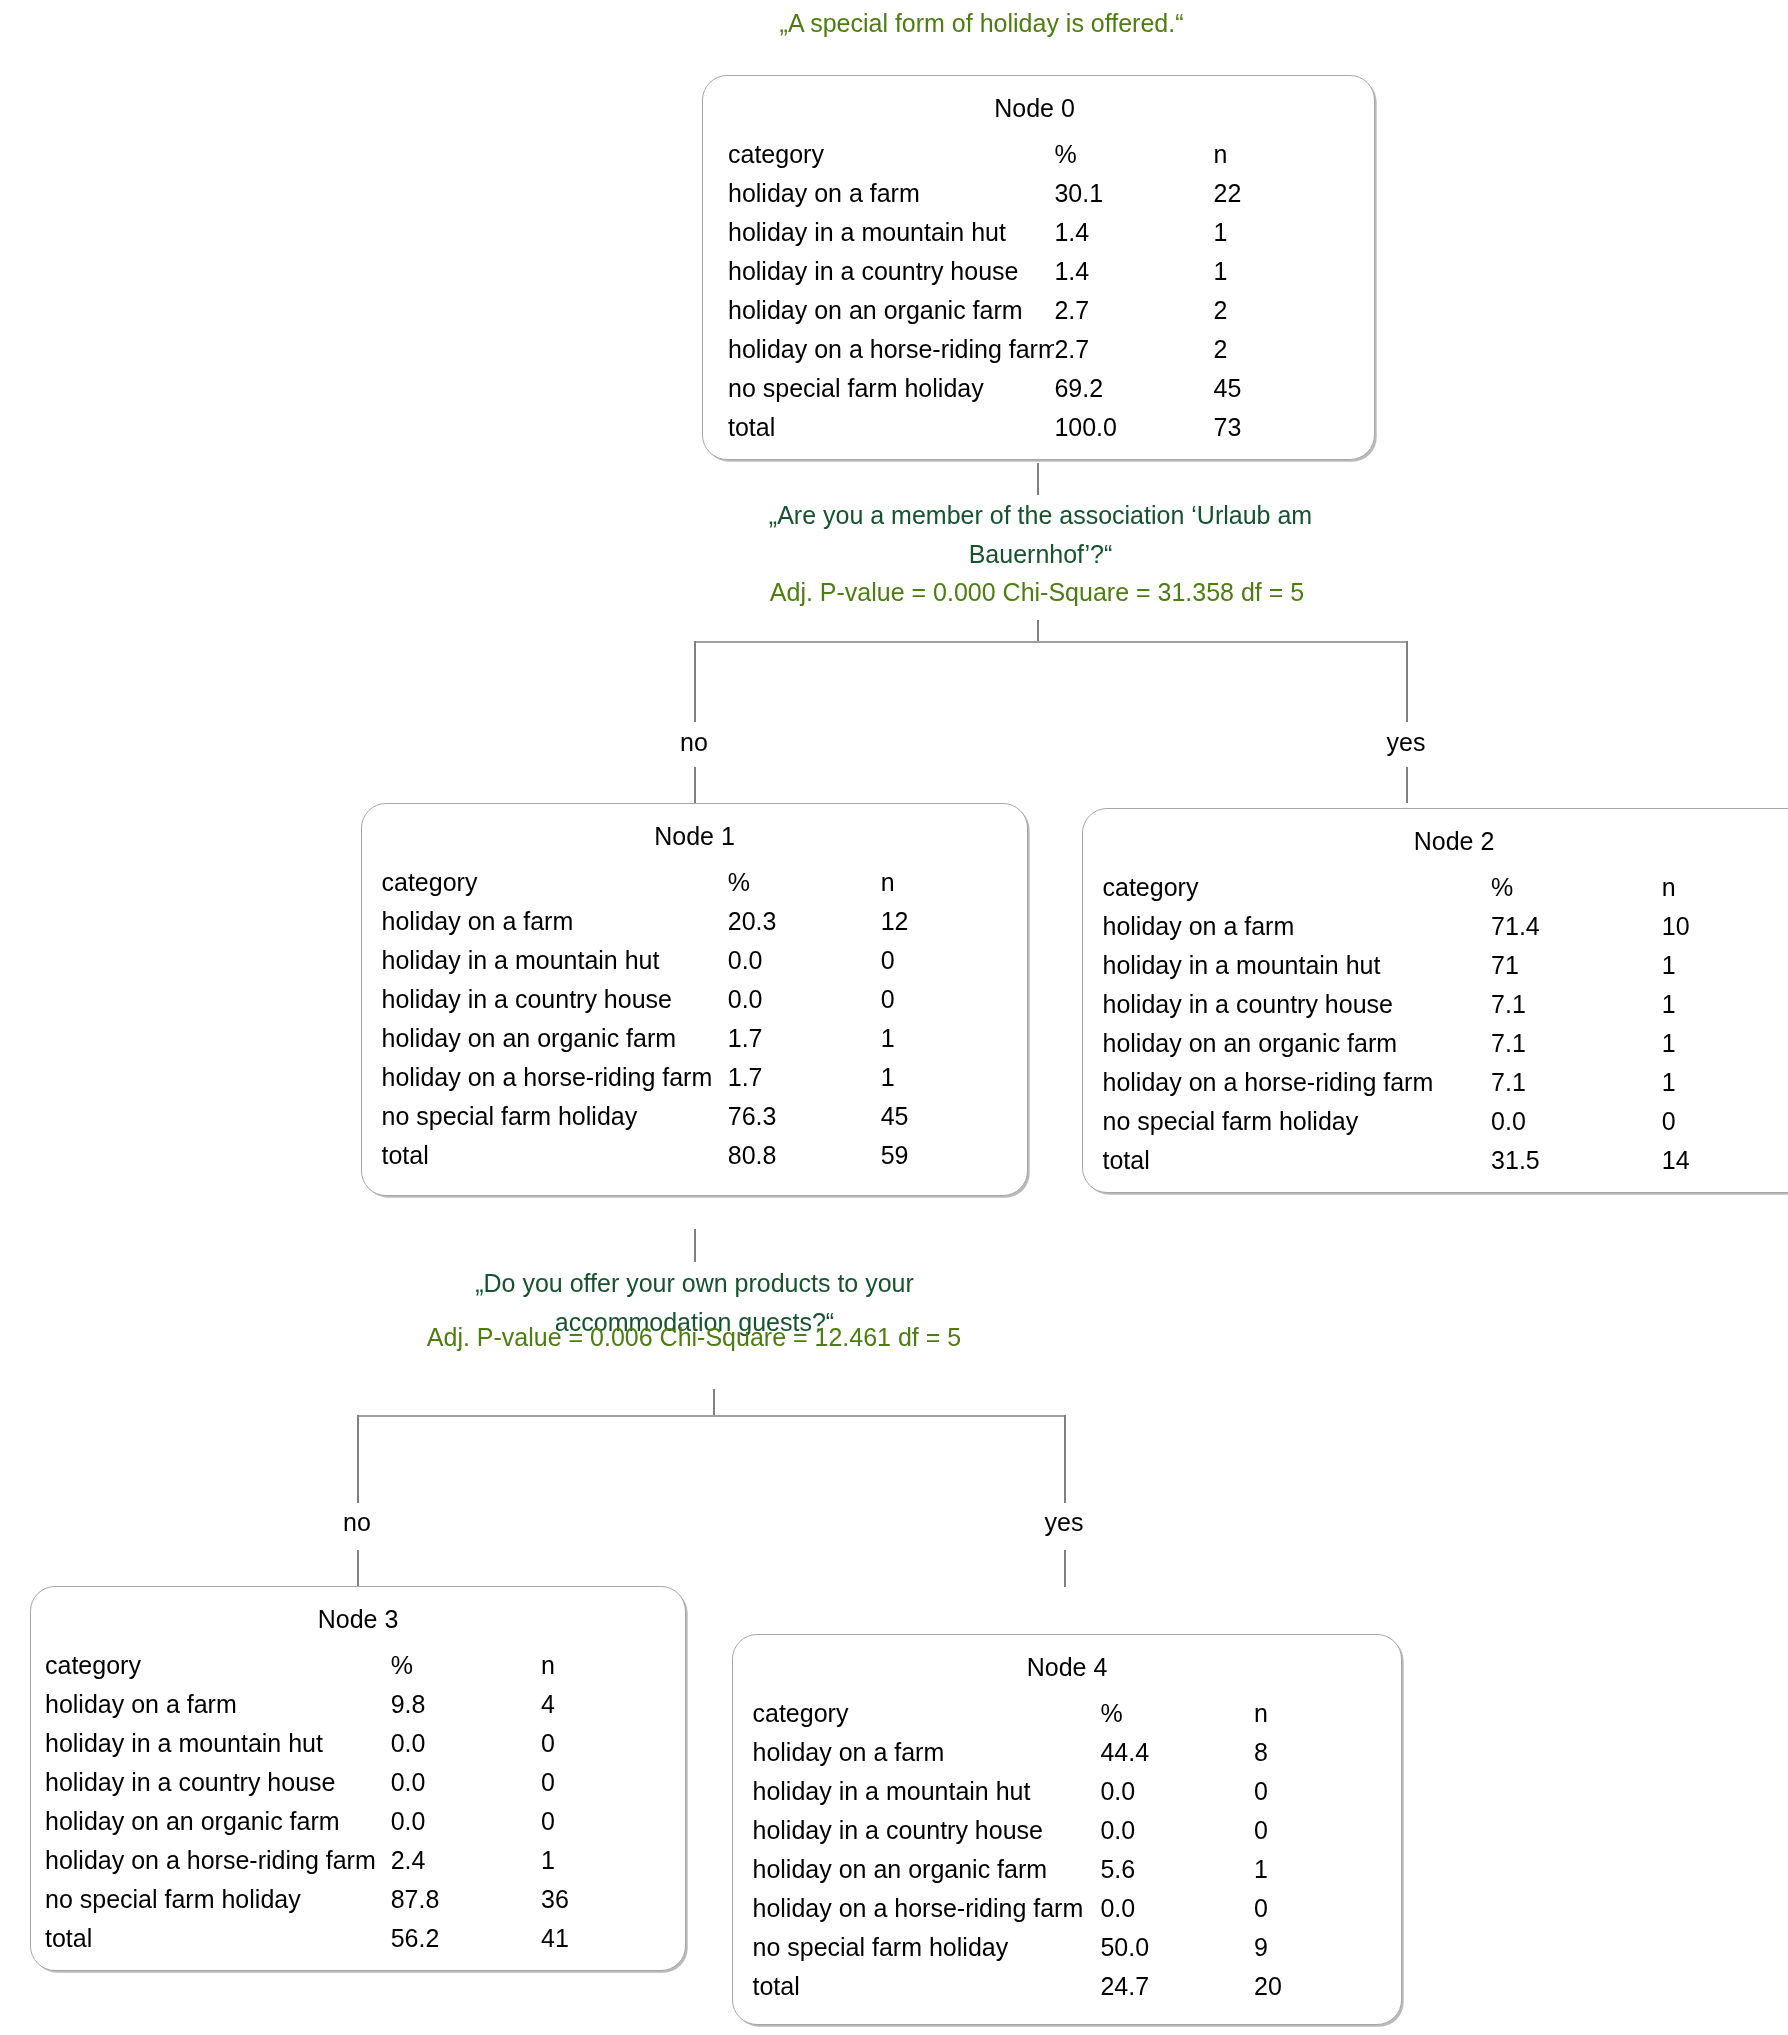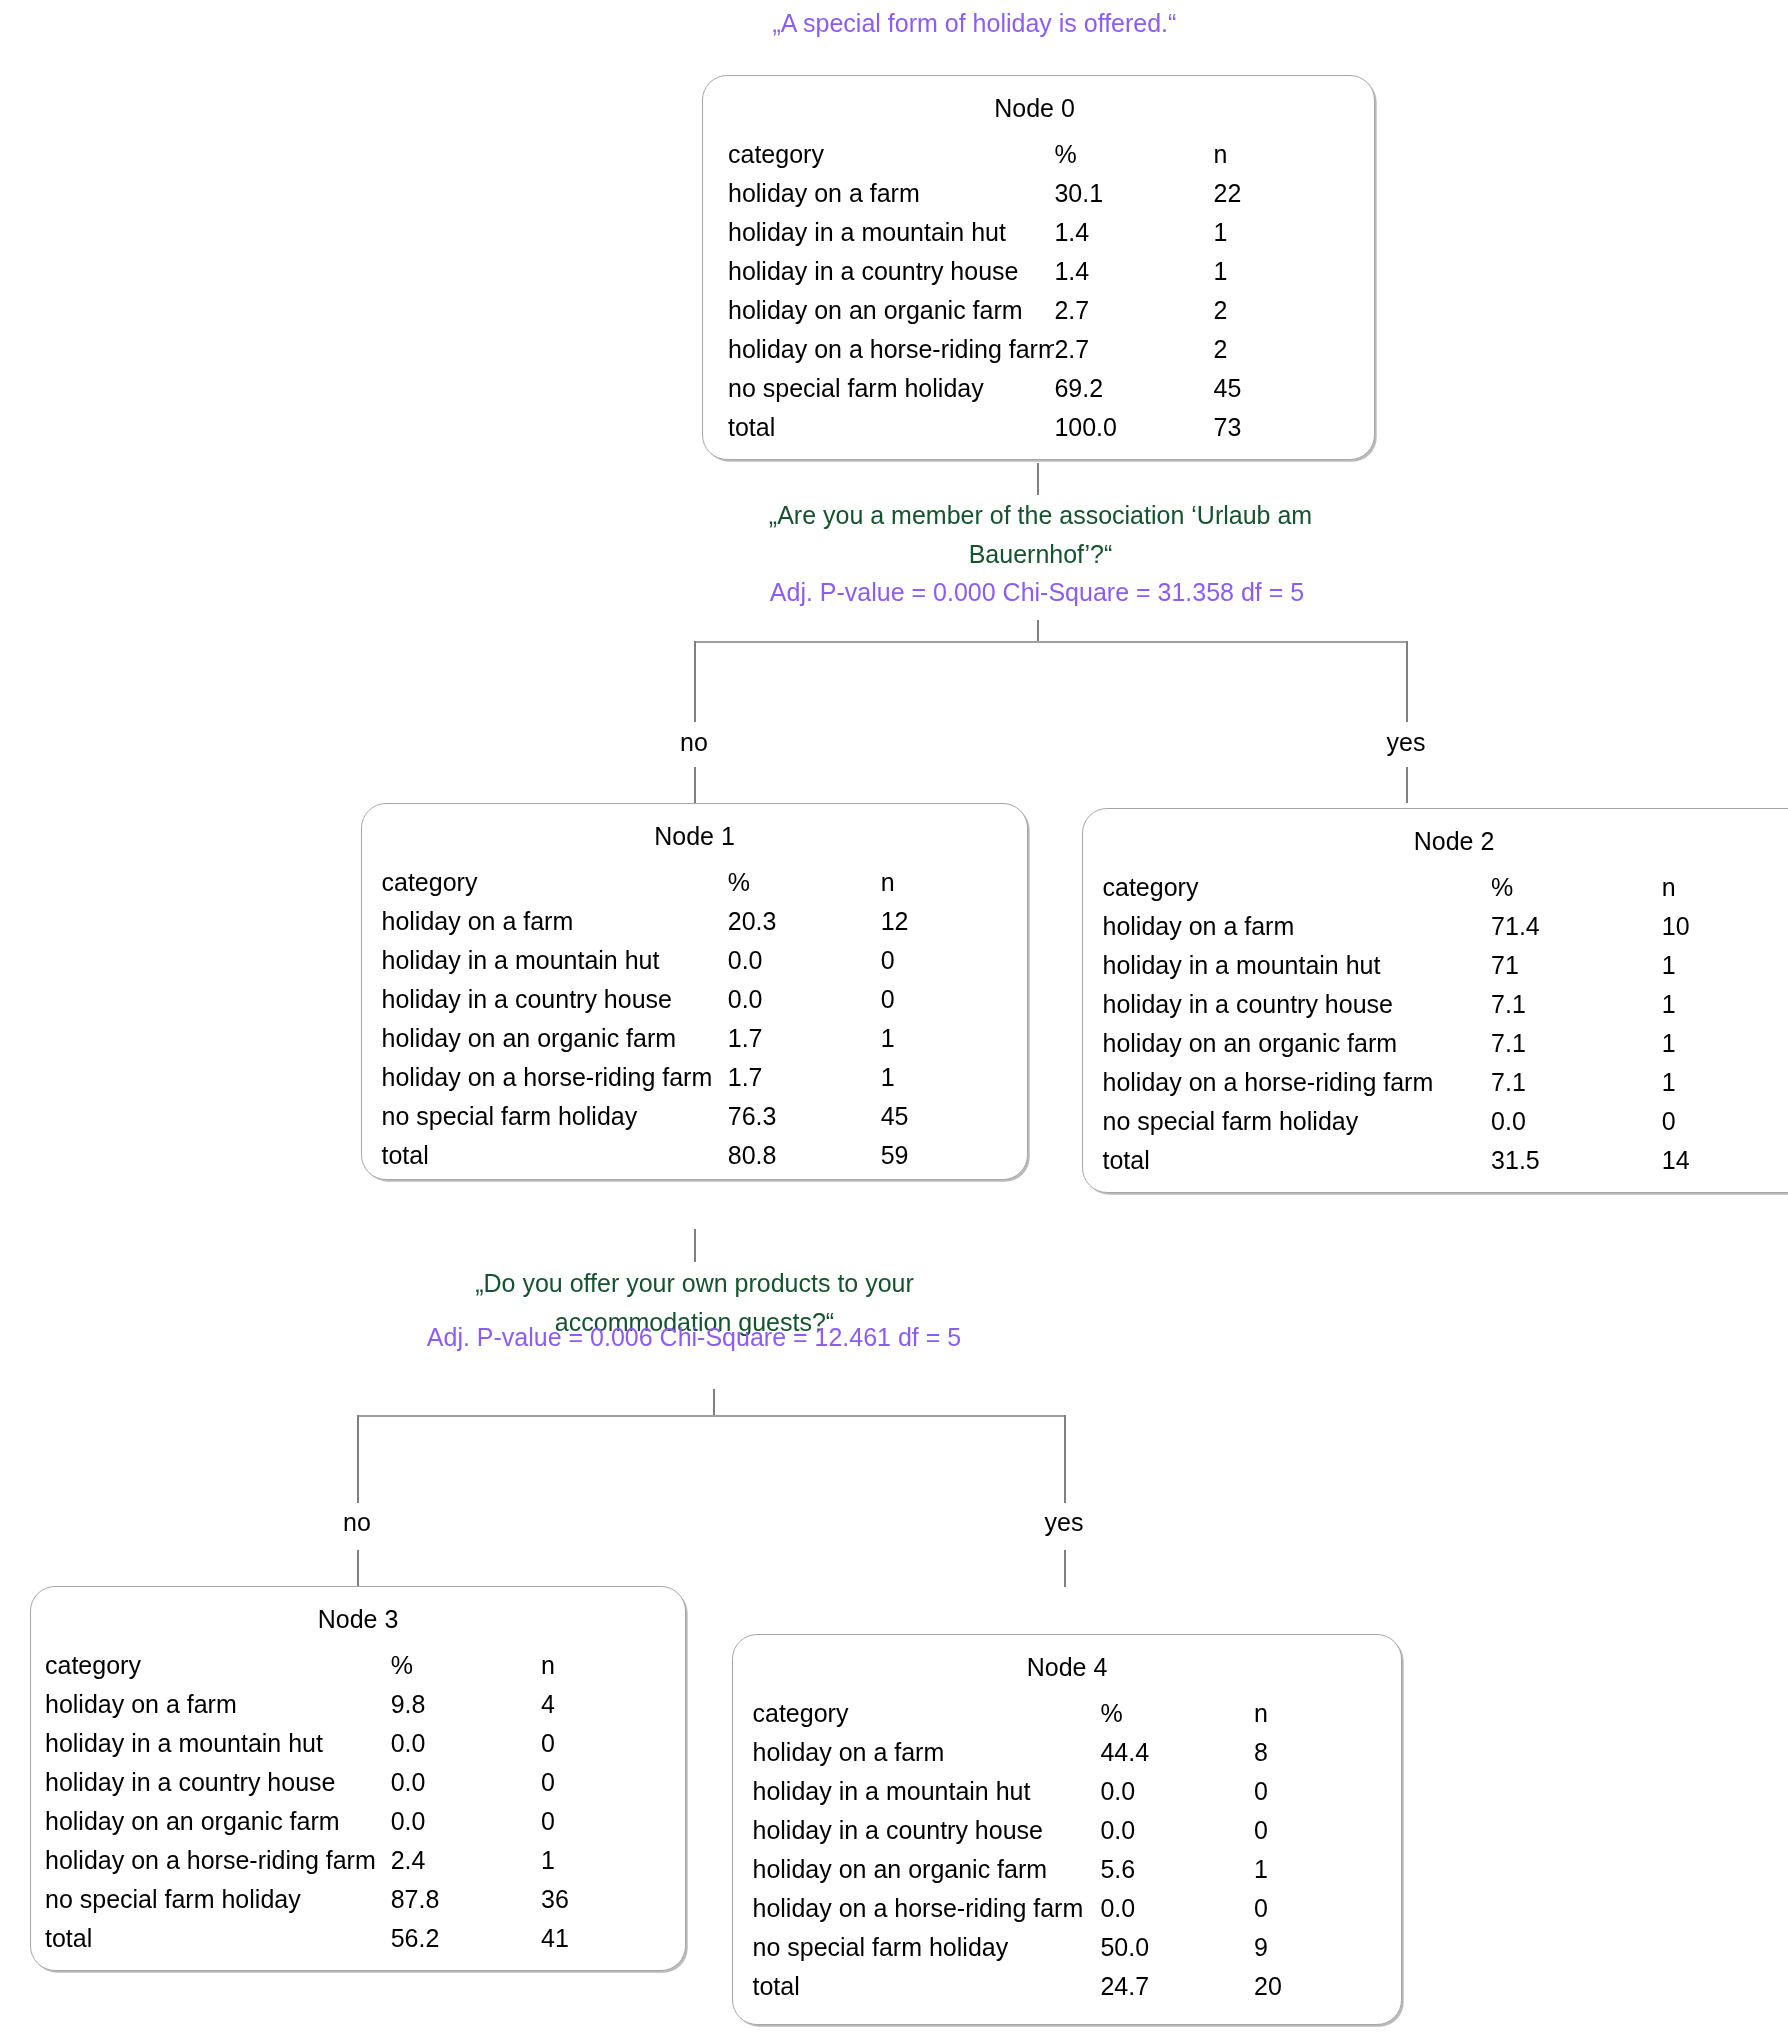--- a/index.html
+++ b/index.html
@@ -16,24 +16,24 @@
     position: relative;
     width: 1789px;
     height: 2035px;
     background: #ffffff;
     overflow: hidden;
   }
 
   
   .caption {
     position: absolute;
-    text-align: left;
+    text-align: right;
     font-size: 25px;
     line-height: 37px;
-    color: #8b5cf6;
+    color: #4d7c0f;
     white-space: nowrap;
   }
   .caption-multi {
     position: absolute;
     text-align: center;
     font-size: 25px;
     line-height: 39px;
     color: #14532d;
   }
   .branch-label {
@@ -163,21 +163,21 @@
 
   <div class="vline" style="left:1037px; top:620px; height:21.6px;"></div>
   <div class="hline" style="left:694px; top:641px; width:713px;"></div>
   <div class="vline" style="left:694px; top:641px; height:81px;"></div>
   <div class="vline" style="left:1406px; top:641px; height:81px;"></div>
   <div class="branch-label" style="left:694px; top:727px; transform:translateX(-50%);">no</div>
   <div class="branch-label" style="left:1406px; top:727px; transform:translateX(-50%);">yes</div>
   <div class="vline" style="left:694px; top:767px; height:36px;"></div>
   <div class="vline" style="left:1406px; top:767px; height:36px;"></div>
 
-  <div class="node" style="left:361px; top:803px; width:667px; padding-bottom:4px;">
+  <div class="node" style="left:361px; top:803px; width:667px; padding-bottom:20px;">
     <div class="node-title">Node 1</div>
     <table class="node-table">
       <colgroup>
           <col style="width:55%">
           <col style="width:23%">
           <col style="width:22%">
         </colgroup>
       <tbody>
         <tr>
           <td class="c-cat" style="padding-left:19.5px;">category</td>

